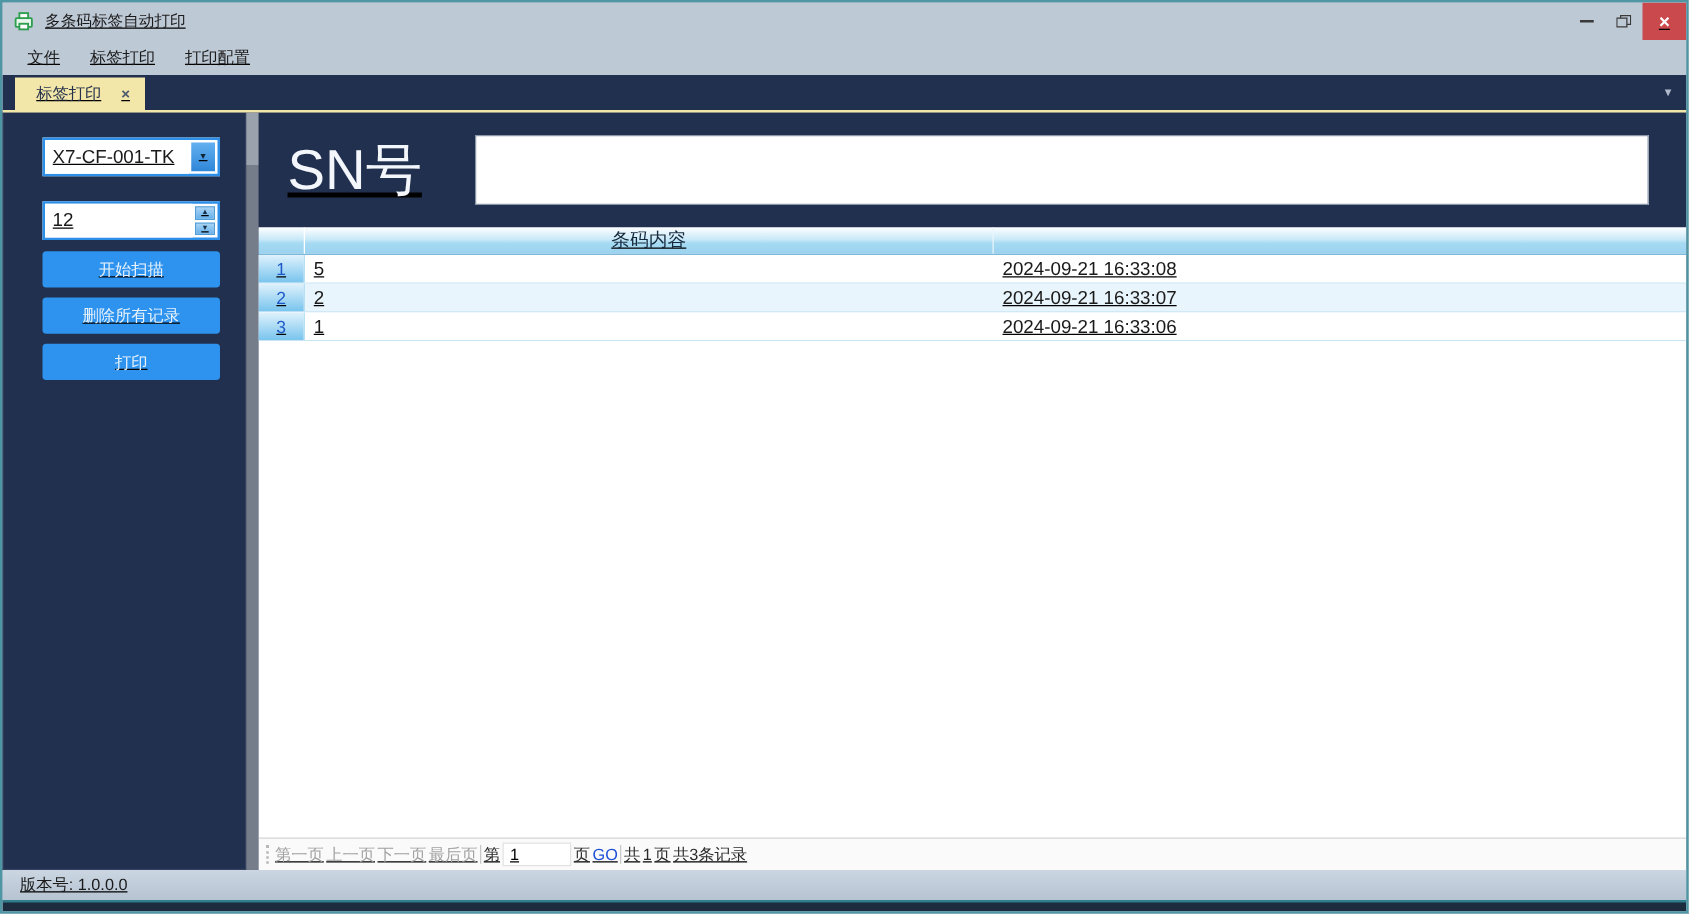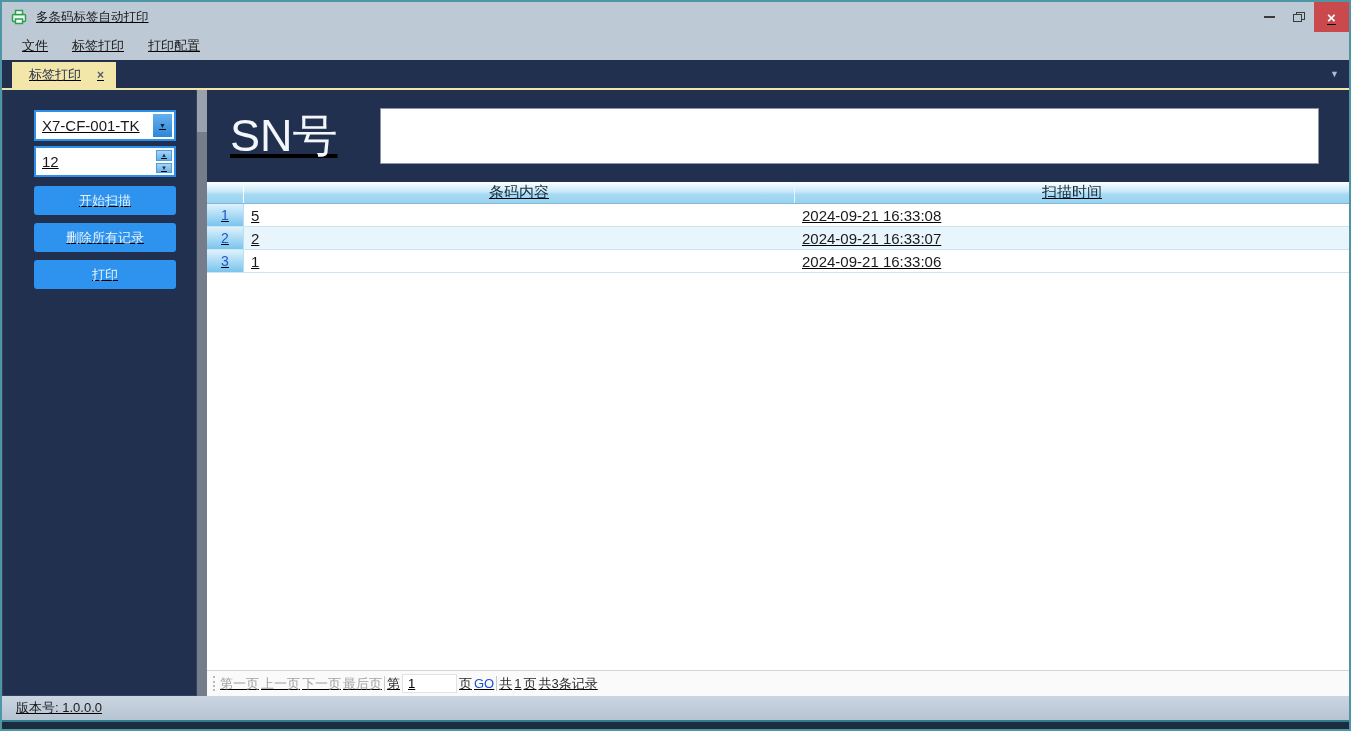--- a/index.html
+++ b/index.html
@@ -22,21 +22,21 @@
   .menubar { height:28px; display:flex; align-items:flex-end; padding-left:8px; background:#BEC9D6; flex:0 0 auto; }
   .menu-item { padding:5px 12px; font-size:13px; color:#1A1A1A; cursor:default; }
   
   .tabbar { height:30px; background:#22304F; border-bottom:2px solid #F2E6A9; display:flex; align-items:flex-end; position:relative; flex:0 0 auto; }
   .tab { height:26px; margin-left:10px; background:#F2E6A9; color:#26324C; font-size:13px; display:flex; align-items:center; padding:0 12px 0 17px; gap:16px; }
   .tab-close { color:#4E5A70; font-size:12px; font-weight:bold; cursor:default; }
   .overflow-arrow { position:absolute; right:10px; top:9px; color:#AEB9CC; font-size:9px; }
   
   .content { flex:1; display:flex; min-height:0; background:#22304F; }
   .sidebar { width:195px; flex:0 0 auto; background:#22304F; border:1px solid #33415F; border-top:none; padding:20px 0 0 31px; }
-  .combo, .spin { width:142px; height:31px; background:#FFFFFF; border:2px solid #2E8FE8; display:flex; margin-bottom:5px; }
+  .combo, .spin { width:142px; height:31px; background:#FFFFFF; border:2px solid #2E8FE8; display:flex; margin-bottom:20px; }
   .combo-input, .spin-input { flex:1; min-width:0; border:none; outline:none; font-size:15px; padding-left:6px; color:#1A1A1A; font-family:inherit; }
   .combo-btn { width:19px; margin:2px; background:linear-gradient(180deg,#63B0F0,#2F86D8); display:flex; align-items:center; justify-content:center; color:#0E2433; font-size:7px; cursor:default; }
   .spin-btns { width:20px; display:flex; flex-direction:column; gap:2px; padding:2px; }
   .spin-btn { flex:1; background:linear-gradient(180deg,#A8D4F4,#66AFEA); border:1px solid #4E9CD8; display:flex; align-items:center; justify-content:center; font-size:6px; color:#15324A; cursor:default; }
   .spin { margin-bottom:9px; }
   .side-btn { width:142px; height:29px; margin-bottom:8px; background:#2D93EE; border:none; border-radius:3px; color:#E8F2FB; font-size:13px; display:flex; align-items:center; justify-content:center; cursor:default; font-family:inherit; }
   .splitter { width:10px; flex:0 0 auto; background:linear-gradient(180deg,#9AA2AE 0 42px,#757D8B 42px); cursor:col-resize; }
   .main { flex:1; min-width:0; display:flex; flex-direction:column; background:#22304F; }
   
   .sn-row { height:92px; flex:0 0 auto; display:flex; align-items:center; padding:0 30px 0 23px;gap:24px; }
@@ -142,21 +142,20 @@
 
       <div class="sn-row">
         <span class="sn-label">SN号</span>
         <input class="sn-input" value="" style="">
       </div>
 
       <div class="table-area">
         <div class="thead">
           <div class="th-num th-cell"></div>
           <div class="th-content th-cell">条码内容</div>
-          <div class="th-time th-cell">扫描时间</div>
         </div>
 
         <div class="trow">
           <div class="td-num">1</div>
           <div class="td-content">5</div>
           <div class="td-time">2024-09-21 16:33:08</div>
         </div>
         <div class="trow alt">
           <div class="td-num">2</div>
           <div class="td-content">2</div>

